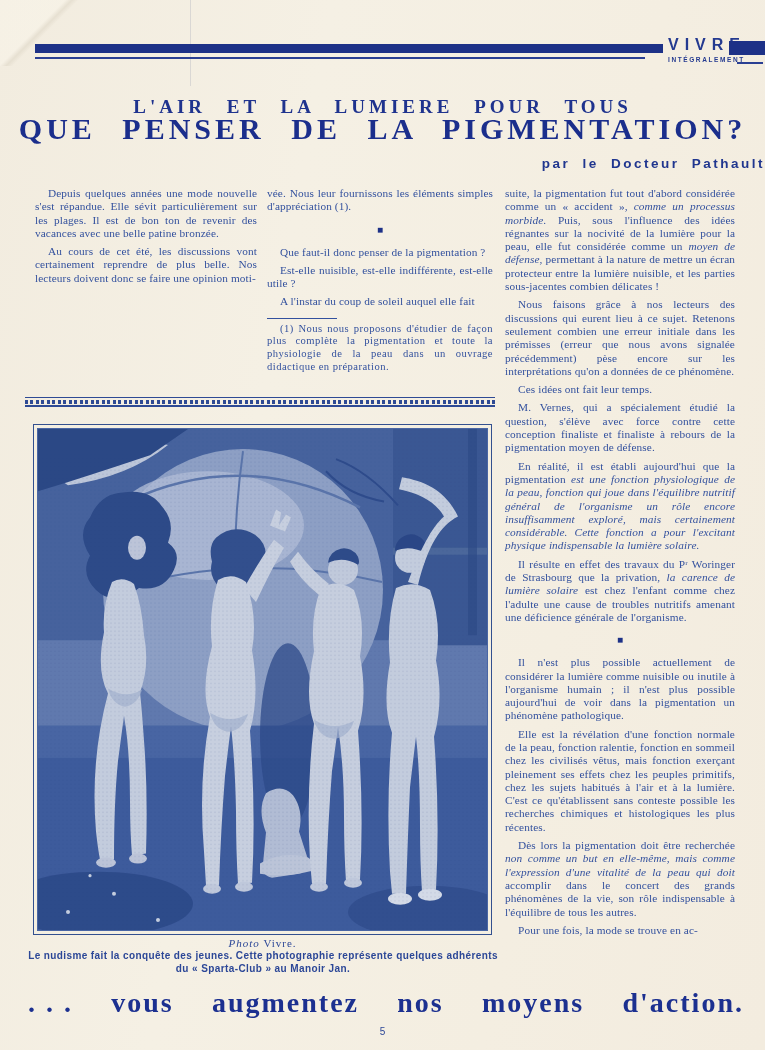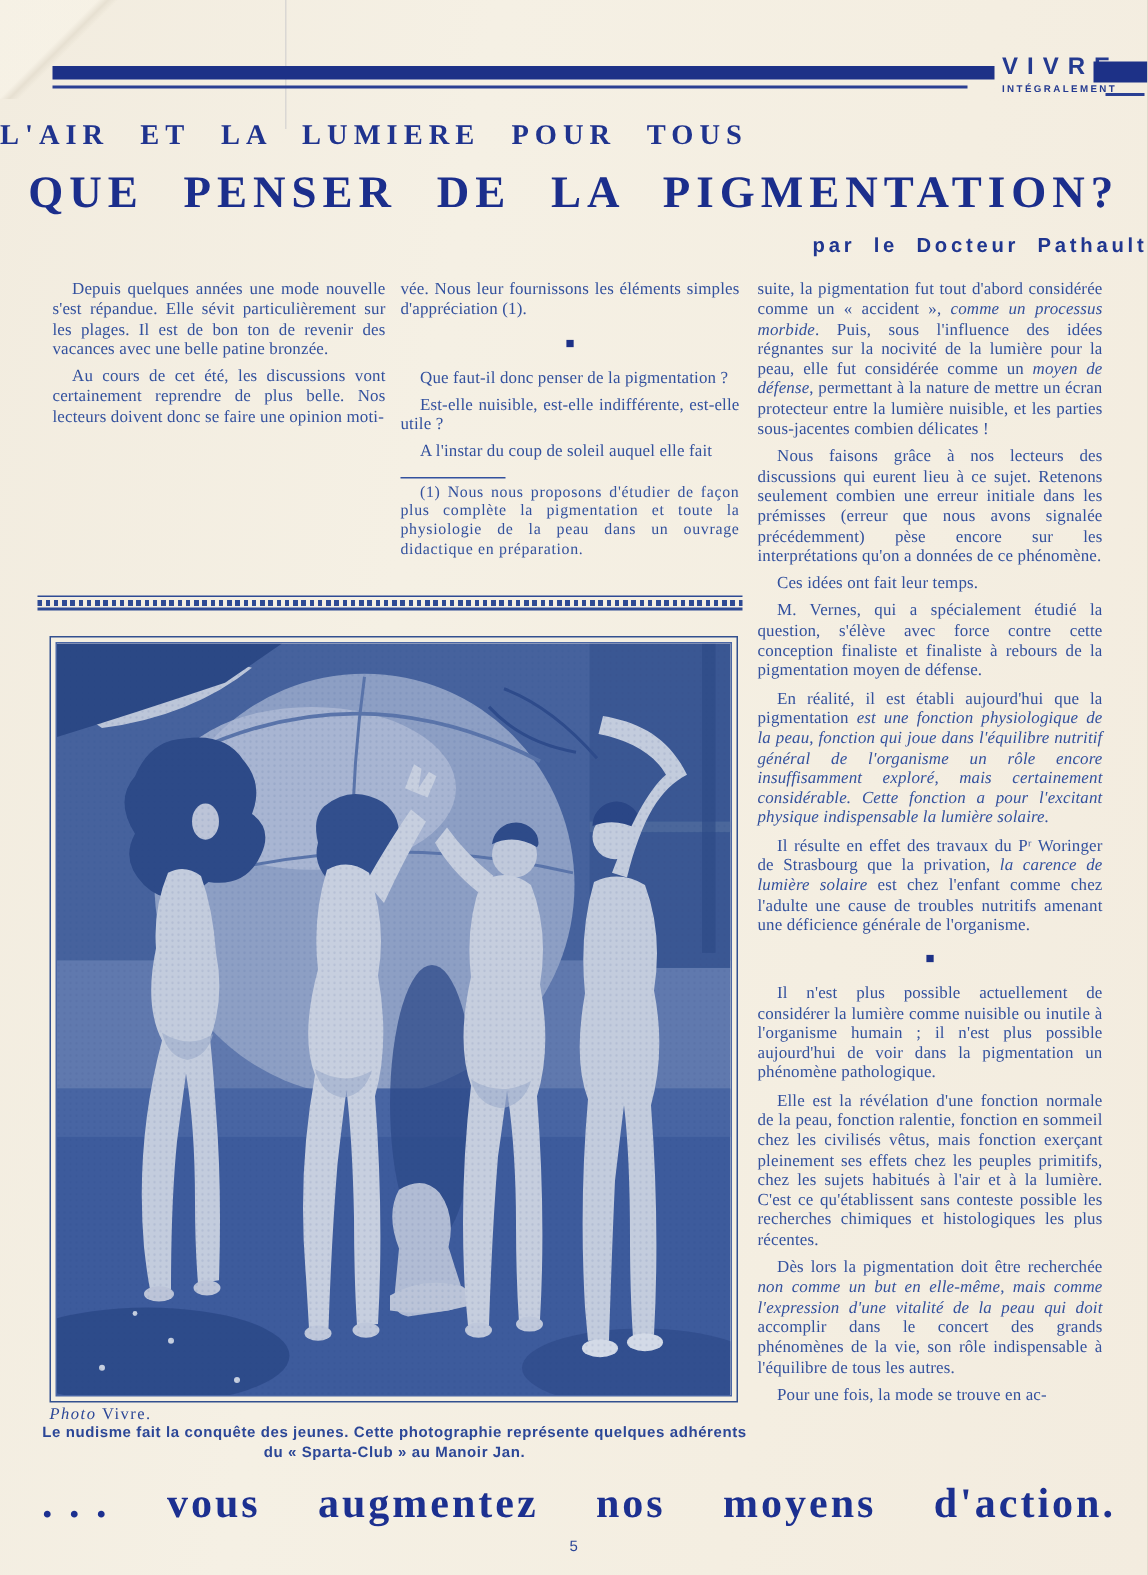--- a/index.html
+++ b/index.html
@@ -15,21 +15,21 @@
   
   .mast-bar{position:absolute;left:35px;top:44px;width:628px;height:9px;background:#1d3187;}
   .mast-line{position:absolute;left:35px;top:57px;width:610px;height:2px;background:#2a3f93;}
   .mast-brand{position:absolute;left:668px;top:36px;font-family:"Liberation Sans",sans-serif;
     font-weight:bold;font-size:16px;letter-spacing:6px;color:#243a90;}
   .mast-rect{position:absolute;left:729px;top:41px;width:36px;height:14px;background:#1d3187;}
   .mast-sub{position:absolute;left:668px;top:56px;font-family:"Liberation Sans",sans-serif;
     font-weight:bold;font-size:6.5px;letter-spacing:1.6px;color:#243a90;}
   .mast-dash{position:absolute;left:737px;top:62px;width:26px;height:1.5px;background:#2a3f93;}
   
-  .kicker{position:absolute;left:0;top:80px;width:100%;text-align:left;font-weight:bold;
+  .kicker{position:absolute;left:0;top:96px;width:100%;text-align:center;font-weight:bold;
     font-size:19px;letter-spacing:4px;word-spacing:12px;color:#1f338e;}
   .title{position:absolute;left:0;top:112px;width:100%;text-align:center;font-weight:bold;
     font-size:30px;letter-spacing:4px;word-spacing:15px;color:#1b2e8c;}
   .byline{position:absolute;left:0;top:156px;width:100%;text-align:right;
     font-family:"Liberation Sans",sans-serif;font-weight:bold;font-size:13.5px;
     letter-spacing:2.5px;word-spacing:6px;color:#20368f;}
   
   .col{position:absolute;top:187px;font-size:11.3px;line-height:13.3px;text-align:justify;
     letter-spacing:.1px;color:#33519e;}
   .col p{margin:0 0 5px 0;text-indent:13px;}
@@ -45,21 +45,21 @@
     text-align:justify;margin:0;}
   
   .deco-rule{position:absolute;left:25px;top:397px;width:470px;
     border-top:1px solid #2e4a94;border-bottom:2.5px solid #2e4a94;padding:1.5px 0;}
   .deco-dashes{height:4px;background:repeating-linear-gradient(90deg,#2e4a94 0 3px,rgba(0,0,0,0) 3px 5.5px);}
   
   .photo-frame{position:absolute;left:33px;top:424px;width:459px;height:511px;
     border:1.5px solid #33508f;padding:3px;box-sizing:border-box;background:#f4efe2;}
   .photo-inner{width:100%;height:100%;border:1px solid #4a66a4;box-sizing:border-box;overflow:hidden;}
   .photo-inner svg{display:block;width:100%;height:100%;}
-  .photo-credit{position:absolute;left:33px;top:937px;width:459px;text-align:left;
+  .photo-credit{position:absolute;left:33px;top:937px;width:459px;text-align:center;
     font-size:11px;letter-spacing:1px;color:#2c4797;}
   .photo-credit .cr-i{font-style:italic;}
   .caption{position:absolute;left:18px;top:950px;width:490px;text-align:center;
     font-family:Liberation Sans, sans-serif;font-weight:bold;font-size:10px;
     line-height:12.5px;letter-spacing:.4px;color:#2c4797;}
   
   .slogan{position:absolute;left:28px;top:987px;width:716px;display:flex;
     justify-content:space-between;align-items:baseline;font-weight:bold;font-size:28px;
     letter-spacing:2px;color:#1c3090;}
   .pagenum{position:absolute;left:0;top:1026px;width:765px;text-align:center;

